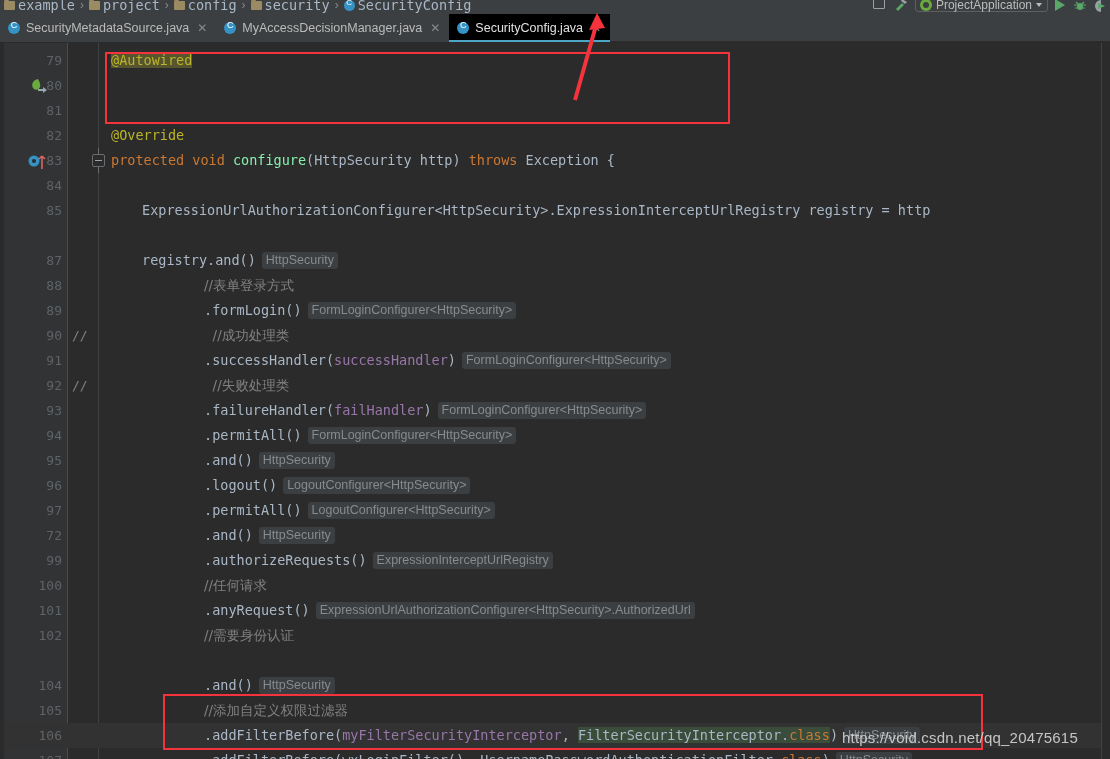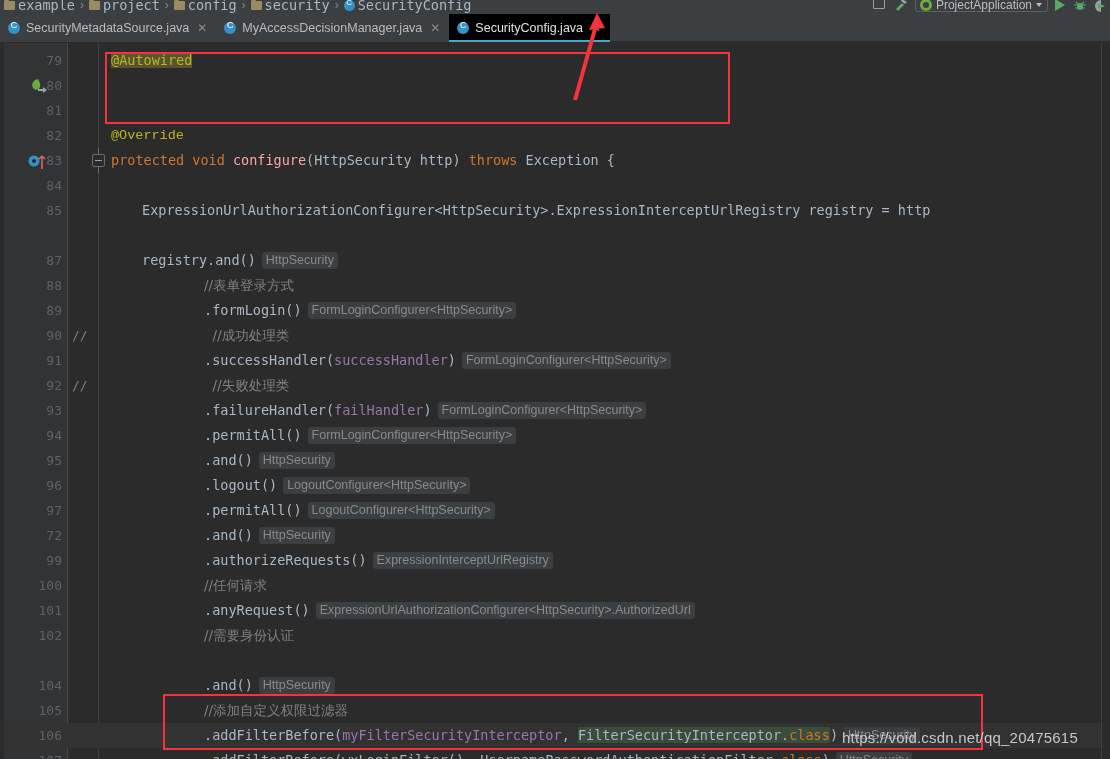--- a/index.html
+++ b/index.html
@@ -86,21 +86,21 @@
     font-size:13px; color:#808080;
   }
   .ctext {
     position:absolute; left:107px;
     font-family:"DejaVu Sans Mono", monospace; font-size:13.5px;
     color:#a9b7c6; white-space:pre;
   }
   .kw { color:#cc7832; }
   .id { color:#a9b7c6; }
   .fld { color:#9876aa; }
-  .mth { color:#fca5a5; }
+  .mth { color:#86efac; }
   .ann { color:#bbb529; }
   .cmt { color:#808080; }
   .cmt-cn { font-family:"DejaVu Sans", sans-serif; }
   .hl-yellow { background:#57552d; }
   .hl-green { background:#3a4d3a; }
   .caret-bar { display:inline-block; width:1px; height:15px; background:#d0d0d0; vertical-align:-2px; margin-right:-1px;}
   .hint {
     display:inline-block; background:#3b3f41; color:#888a8c;
     font-family:"Liberation Sans",sans-serif; font-size:12.5px;
     border-radius:3px; padding:0 4px; line-height:17px; vertical-align:1.5px;
@@ -233,21 +233,21 @@
               <path d="M8 1 C3 2 1 6 3 10 C5 13 9 12 10 9 C11 6 9 3 8 1 Z" fill="#6aab3e"></path>
               <path d="M8 11 h5 v-2 l4 3 l-4 3 v-2 h-5 z" fill="#9aa6ad"></path>
             </svg></span>
         </div>
         <div class="row" style="top: 55px;">
           <span class="lnum">81</span>
           <span class="ctext" style="left: 107px;"></span>
         </div>
         <div class="row" style="top: 80px;">
           <span class="lnum">82</span>
-          <span class="ctext" style="left: 107px; font-family: Liberation Mono, monospace;"><span class="ann">@Override</span></span>
+          <span class="ctext" style="left: 107px;"><span class="ann">@Override</span></span>
         </div>
         <div class="row" style="top: 105px;">
           <span class="lnum">83</span>
           <span class="ctext" style="left: 107px;"><span class="kw">protected void </span><span class="mth">configure</span><span class="id">(HttpSecurity http) </span><span class="kw">throws </span><span class="id">Exception {</span></span>
           <span class="g-impl"><svg width="22" height="18" viewBox="0 0 22 18">
               <circle cx="6" cy="9" r="5.5" fill="#3592c4"></circle>
               <circle cx="6" cy="9" r="2" fill="#2b2b2b"></circle>
               <path d="M14 17 V4 M14 4 l-3 3 M14 4 l3 3" stroke="#d96565" stroke-width="1.6" fill="none"></path>
             </svg></span>
           <span class="g-fold"></span>

